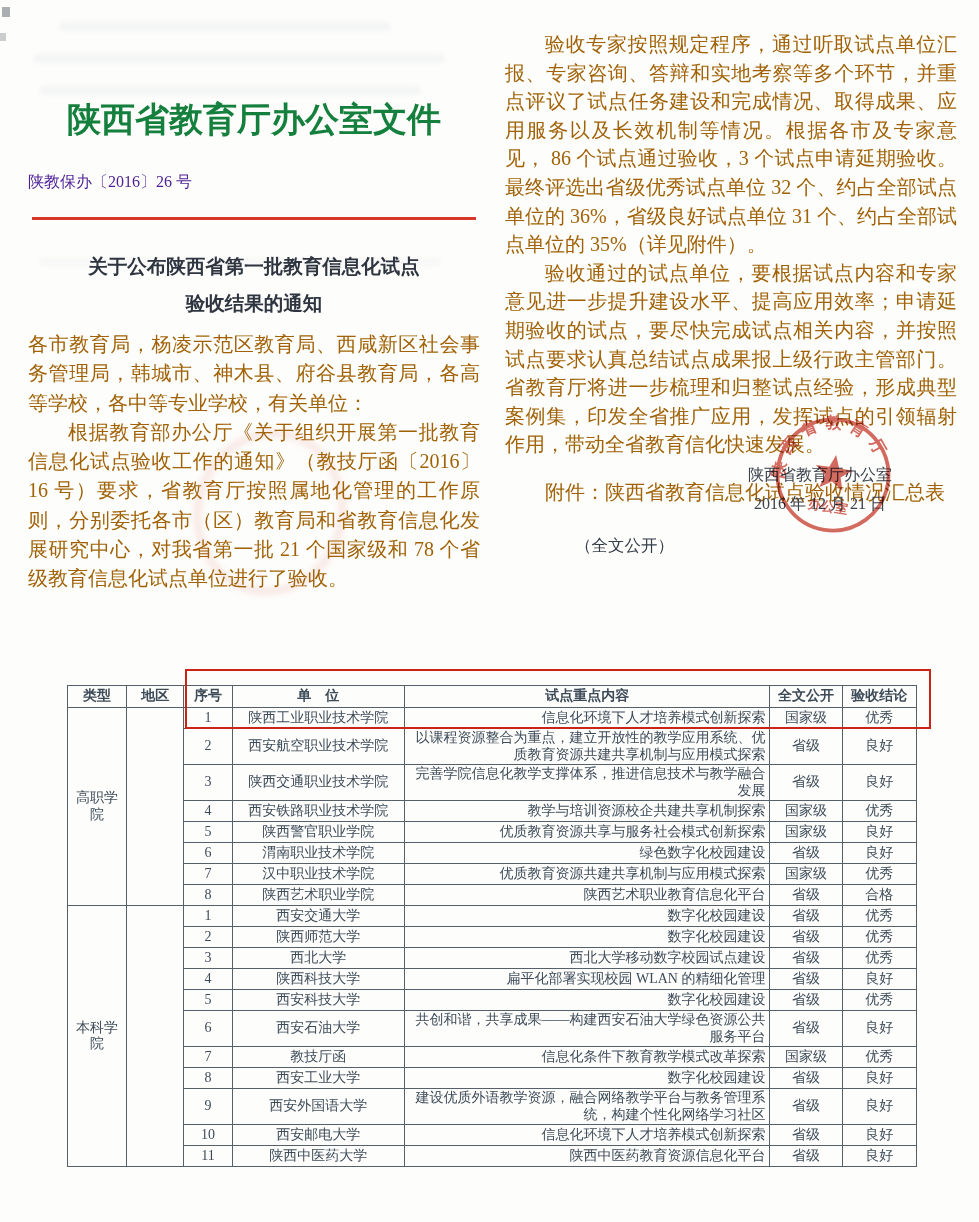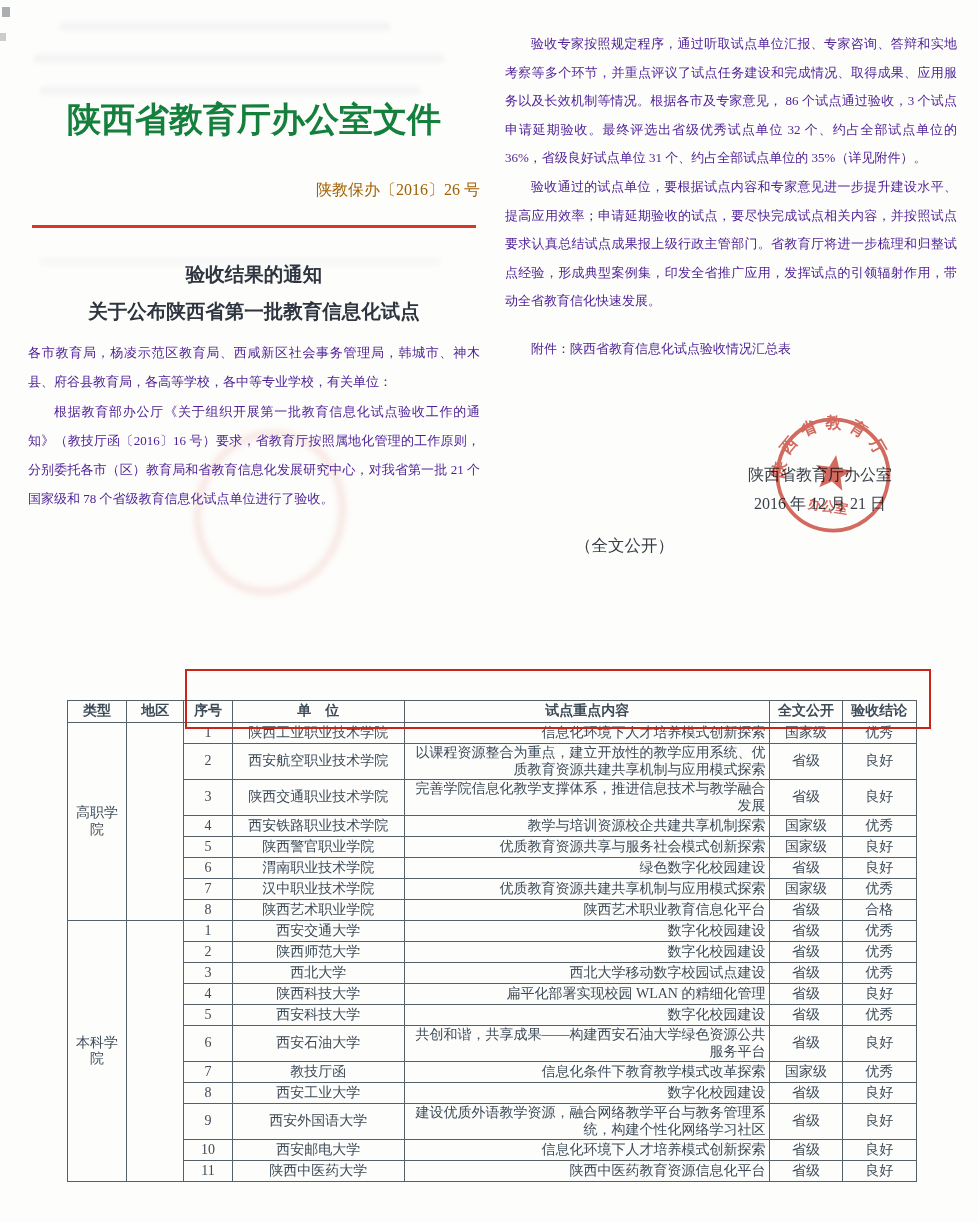--- a/index.html
+++ b/index.html
@@ -14,38 +14,38 @@
   
   .ghost-line { position:absolute; background:#93a3b4; opacity:.09; filter:blur(2px); border-radius:3px; }
   .ghost-ring { position:absolute; border:6px solid rgba(216,92,82,.16); border-radius:50%; filter:blur(3px); transform:rotate(14deg); }
   .edge-mark { position:absolute; background:#6a7077; opacity:.55; }
   
   .left-col { position:absolute; left:28px; top:96px; width:452px; }
   .org-title {
     text-align:center; font-size:34px; font-weight:bold;
     color:#15803d; letter-spacing:0px; line-height:48px;
   }
-  .doc-number { margin-top:36px; text-align:right; font-size:16px; color:#a16207; }
+  .doc-number { margin-top:28px; text-align:left; font-size:16px; color:#4c1d95; }
   .red-rule { margin:24px 4px 0 4px; height:3px; background:#d8382a; }
   .notice-title { margin-top:28px; text-align:center; font-size:19.5px; font-weight:bold; line-height:37px; color:#2e3540; }
-  .body-text { font-size:13px; line-height:29.3px; text-align:justify; color:#4c1d95; }
+  .body-text { font-size:20px; line-height:29.3px; text-align:justify; color:#a16207; }
   .indent { text-indent:2em; }
   .left-col .salutation { margin-top:8px; }
   
   .right-col { position:absolute; left:505px; top:30px; width:452px; }
   .right-col .body-text { line-height:28.6px; }
   .attachment { margin-top:19px; }
   .signature-block { position:absolute; left:195px; top:430px; width:240px; text-align:center; font-size:16px; line-height:29px; color:#3a414c; }
   .public-note { position:absolute; left:70px; top:505px; font-size:16.5px; color:#353d49;text-align:center; }
   .seal { position:absolute; left:264px; top:381px; width:128px; height:128px; transform:rotate(9deg); opacity:.82; mix-blend-mode:multiply; }
   
   .verify-table {
     position:absolute; left:67px; top:685px; width:850px;
     border-collapse:collapse; table-layout:fixed;
-    font-size:14px; color:#3d4b59;margin-top:15px;
+    font-size:14px; color:#3d4b59;
   }
   .verify-table th, .verify-table td {
     border:1px solid #566069; text-align:center;
     padding:1px 4px; line-height:16.5px;
   }
   .verify-table th { font-weight:bold; height:22px; }
   .verify-table td { height:21px; }
   .verify-table td.cell-content { text-align:right; }
   .highlight-box {
     position:absolute; left:185px; top:669px; width:746px; height:60px;
@@ -61,22 +61,22 @@
 <div class="ghost-line" style="left:40px; top:258px; width:400px; height:8px; opacity:.06;"></div>
 <div class="ghost-ring" style="left:195px; top:430px; width:150px; height:165px;"></div>
 <div class="edge-mark" style="left:2px; top:7px; width:8px; height:10px;"></div>
 <div class="edge-mark" style="left:0; top:33px; width:6px; height:8px; opacity:.35;"></div>
 
 <div class="left-col">
   <div class="org-title">陕西省教育厅办公室文件</div>
   <div class="doc-number">陕教保办〔2016〕26 号</div>
   <div class="red-rule"></div>
   <div class="notice-title">
+    <div>关于公布陕西省第一批教育信息化试点</div>
     <div>验收结果的通知</div>
-    <div>关于公布陕西省第一批教育信息化试点</div>
   </div>
   <p class="body-text salutation">各市教育局，杨凌示范区教育局、西咸新区社会事务管理局，韩城市、神木县、府谷县教育局，各高等学校，各中等专业学校，有关单位：</p>
   <p class="body-text indent">根据教育部办公厅《关于组织开展第一批教育信息化试点验收工作的通知》（教技厅函〔2016〕16 号）要求，省教育厅按照属地化管理的工作原则，分别委托各市（区）教育局和省教育信息化发展研究中心，对我省第一批 21 个国家级和 78 个省级教育信息化试点单位进行了验收。</p>
 </div>
 
 <div class="right-col">
   <p class="body-text indent">验收专家按照规定程序，通过听取试点单位汇报、专家咨询、答辩和实地考察等多个环节，并重点评议了试点任务建设和完成情况、取得成果、应用服务以及长效机制等情况。根据各市及专家意见， 86 个试点通过验收，3 个试点申请延期验收。最终评选出省级优秀试点单位 32 个、约占全部试点单位的 36%，省级良好试点单位 31 个、约占全部试点单位的 35%（详见附件）。</p>
   <p class="body-text indent">验收通过的试点单位，要根据试点内容和专家意见进一步提升建设水平、提高应用效率；申请延期验收的试点，要尽快完成试点相关内容，并按照试点要求认真总结试点成果报上级行政主管部门。省教育厅将进一步梳理和归整试点经验，形成典型案例集，印发全省推广应用，发挥试点的引领辐射作用，带动全省教育信化快速发展。</p>
   <p class="body-text indent attachment">附件：陕西省教育信息化试点验收情况汇总表</p>
 

